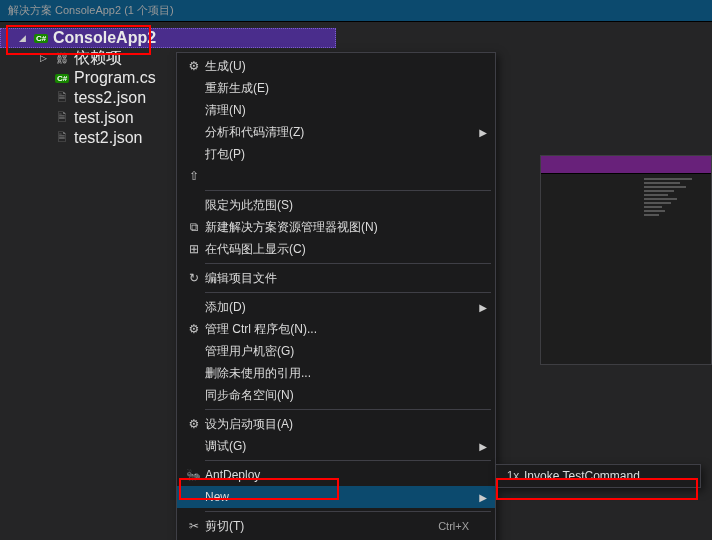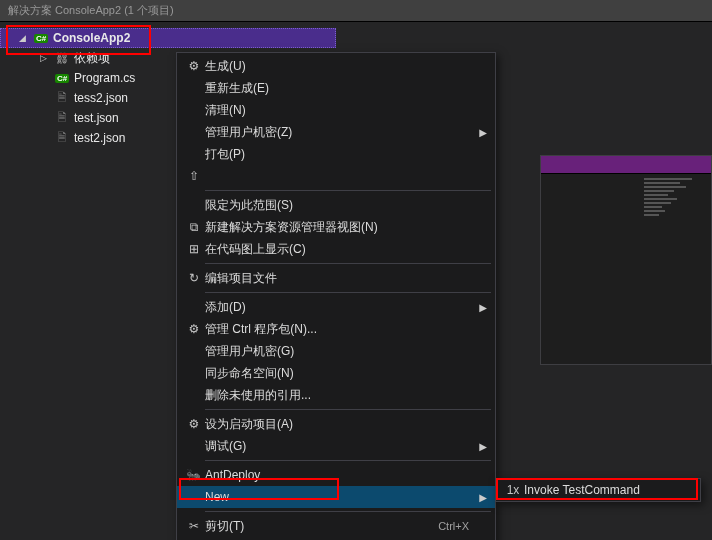--- a/index.html
+++ b/index.html
@@ -8,21 +8,21 @@
       height: 540px;
       background: #252526;
       font-family: "Microsoft YaHei", "Segoe UI", sans-serif;
       font-size: 12px;
       color: #cccccc;
       overflow: hidden;
       position: relative;
     }
     .top-title-bar {
       height: 22px;
-      background: #404040;
+      background: #0c4a6e;
       border-bottom: 1px solid #000;
       color: #999;
       font-size: 11px;
       display: flex;
       align-items: center;
       padding-left: 8px;
     }
     .explorer {
       position: absolute;
       top: 22px;
@@ -54,21 +54,21 @@
     .tree-row .icon {
       width: 16px;
       height: 16px;
       display: inline-flex;
       align-items: center;
       justify-content: center;
       font-size: 11px;
     }
     .tree-row .label {
       color: #e8e8e8;
-      font-size: 12px;
+      font-size: 16px;
     }
     .tree-row .label.bold { font-weight: 600; }
     .indent-1 { padding-left: 18px; }
     .indent-2 { padding-left: 40px; }
     .highlight-proj {
       position: absolute;
       border: 2px solid #ff0000;
       pointer-events: none;
     }
     .hl1 { top: 25px; left: 6px; width: 145px; height: 30px; }
@@ -80,21 +80,21 @@
       top: 52px;
       left: 176px;
       width: 320px;
       background: #1b1b1c;
       border: 1px solid #3f3f46;
       box-shadow: 3px 3px 8px rgba(0,0,0,0.5);
       padding: 2px 0;
     }
     .sub-menu {
       position: absolute;
-      top: 478px;
+      top: 464px;
       left: 495px;
       width: 206px;
       background: #1b1b1c;
       border: 1px solid #3f3f46;
       box-shadow: 3px 3px 8px rgba(0,0,0,0.5);
     }
     .menu-item {
       display: flex;
       align-items: center;
       height: 22px;
@@ -250,21 +250,21 @@
   <div class="menu-item">
     <span class="mi-icon"></span>
     <span class="mi-label">重新生成(E)</span>
   </div>
   <div class="menu-item">
     <span class="mi-icon"></span>
     <span class="mi-label">清理(N)</span>
   </div>
   <div class="menu-item">
     <span class="mi-icon"></span>
-    <span class="mi-label">管理用户机密(Z)</span>
+    <span class="mi-label">分析和代码清理(Z)</span>
     <span class="mi-sub">▶</span>
   </div>
   <div class="menu-item">
     <span class="mi-icon"></span>
     <span class="mi-label">打包(P)</span>
   </div>
   <div class="menu-item">
     <span class="mi-icon">⇧</span>
   </div>
 
@@ -300,25 +300,25 @@
   <div class="menu-item">
     <span class="mi-icon">⚙</span>
     <span class="mi-label">管理 Ctrl 程序包(N)...</span>
   </div>
   <div class="menu-item">
     <span class="mi-icon"></span>
     <span class="mi-label">管理用户机密(G)</span>
   </div>
   <div class="menu-item">
     <span class="mi-icon"></span>
+    <span class="mi-label">删除未使用的引用...</span>
+  </div>
+  <div class="menu-item">
+    <span class="mi-icon"></span>
     <span class="mi-label">同步命名空间(N)</span>
-  </div>
-  <div class="menu-item">
-    <span class="mi-icon"></span>
-    <span class="mi-label">删除未使用的引用...</span>
   </div>
 
   <div class="menu-sep"></div>
 
   <div class="menu-item">
     <span class="mi-icon">⚙</span>
     <span class="mi-label">设为启动项目(A)</span>
   </div>
   <div class="menu-item">
     <span class="mi-icon"></span>

